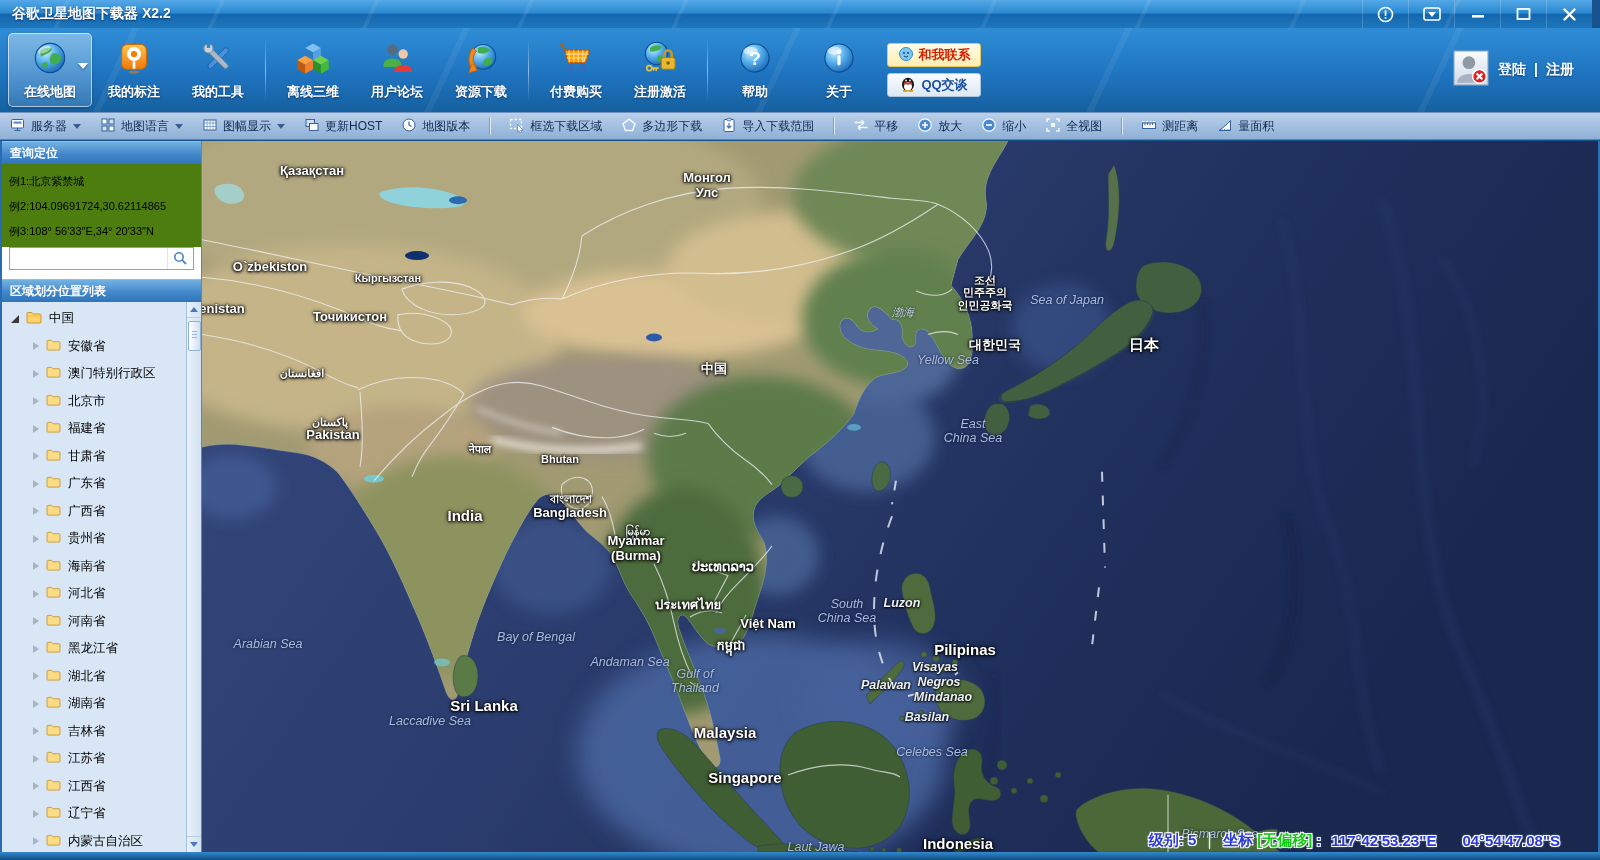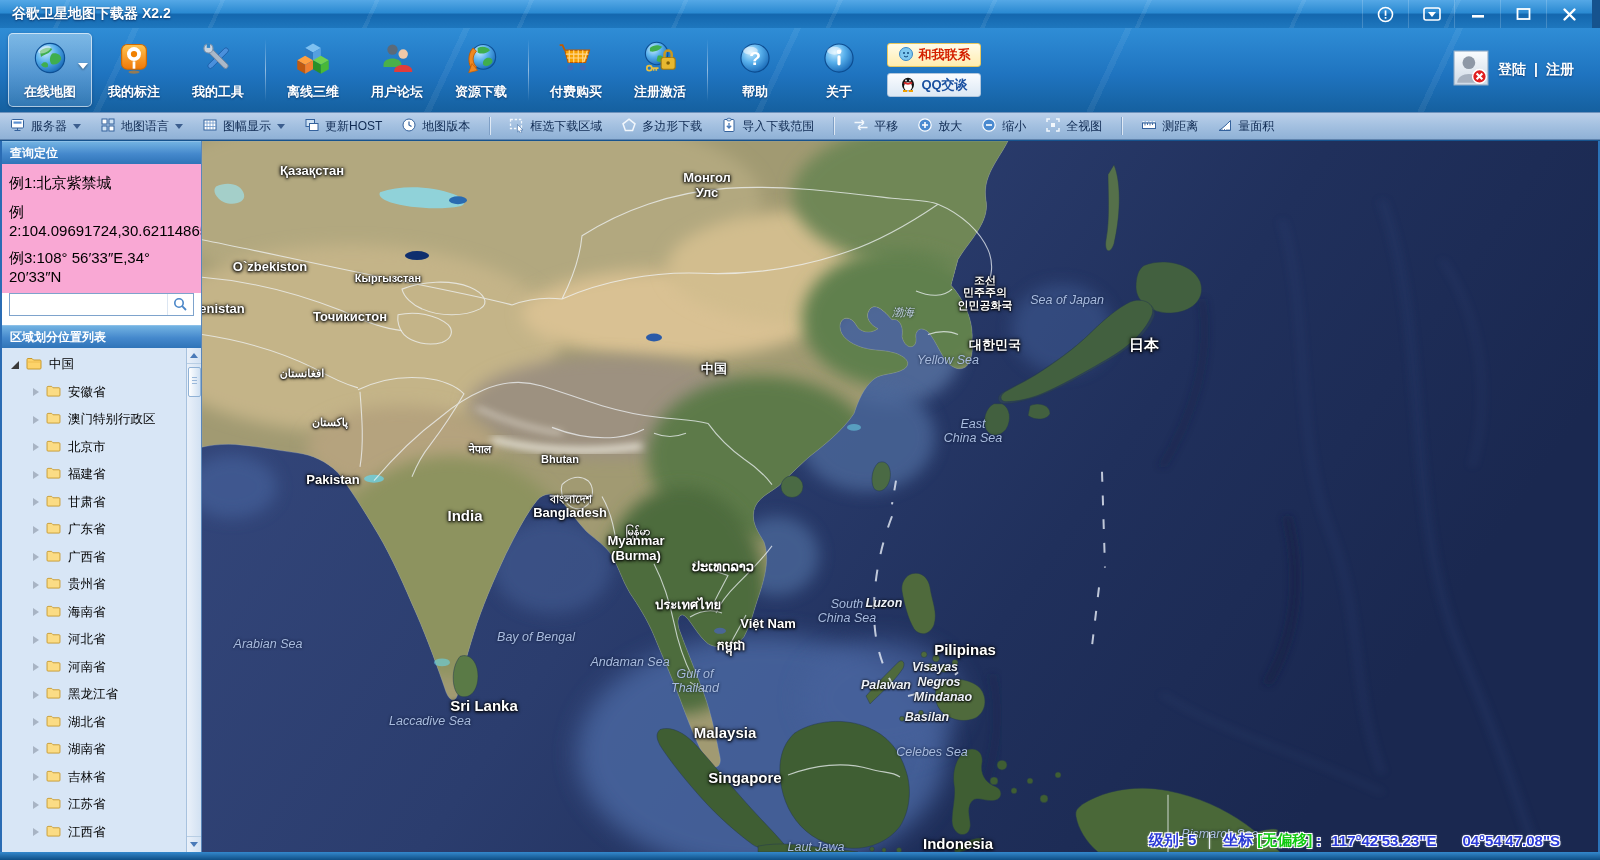--- a/index.html
+++ b/index.html
@@ -44,21 +44,21 @@
 .mt-item { display:flex; align-items:center; gap:5px; font-size:12px; color:#0f2a52; cursor:pointer; white-space:nowrap; }
 .mt-caret { width:0; height:0; border-left:4px solid transparent; border-right:4px solid transparent; border-top:5px solid #3c5e8e; margin-left:1px; }
 .mt-sep { width:1px; height:18px; background:#7e9fc6; box-shadow:1px 0 0 rgba(255,255,255,.65); }
 
 
 .sidebar { position:absolute; top:141px; left:0; width:202px; bottom:8px;
   background:#d8e6f6; border-left:2px solid #2a6cb4; border-right:1px solid #527eb0; border-right:1px solid #5a86b8;
   display:flex; flex-direction:column; overflow:hidden; }
 .side-header { height:23px; flex:none; background:linear-gradient(180deg,#72b2e2 0%,#4488cc 55%,#2f74b8 100%);
   color:#fff; font-size:12px; font-weight:bold; display:flex; align-items:center; padding:0 8px; border-top:1px solid #8cc0e8; }
-.examples { background:#f9a8d4; padding:10px 7px 8px; display:flex; flex-direction:column; gap:10px; font-size:15px; color:#000; flex:none; }
+.examples { background:#4d7c0f; padding:10px 7px 8px; display:flex; flex-direction:column; gap:10px; font-size:11px; color:#000; flex:none; }
 .search-row { background:#fff; padding:0 7px 9px; flex:none; }
 .search-box { display:flex; align-items:stretch; border:1px solid #7ea3cc; background:#fff; height:23px; }
 .search-box input { flex:1; border:none; outline:none; font-size:12px; padding:0 4px; min-width:0; }
 .search-btn { width:26px; display:flex; align-items:center; justify-content:center; cursor:pointer; border-left:1px solid #dce6f2; }
 .tree { flex:1; position:relative; background:#d8e6f6; padding:3px 15px 0 0; overflow:hidden; }
 .tree-row { height:27.5px; display:flex; align-items:center; gap:7px; padding-left:31px; font-size:12.5px; color:#000; cursor:pointer; white-space:nowrap; }
 .tree-row.root { padding-left:9px; }
 .arr-open { width:0; height:0; border-left:8px solid transparent; border-bottom:8px solid #3a3a3a; flex:none; }
 .arr-closed { width:0; height:0; border-top:4.5px solid transparent; border-bottom:4.5px solid transparent; border-left:6px solid #a8b4c4; flex:none; }
 .tree-scroll { position:absolute; right:0; top:0; bottom:0; width:15px; background:linear-gradient(90deg,#eaf1fa,#d2e1f2); border-left:1px solid #a8c2de; display:flex; flex-direction:column; align-items:center; }
@@ -772,21 +772,21 @@
 
     <span class="map-label lbl-country" style="left: 110px; top: 30px;">Қазақстан</span>
         <span class="map-label lbl-country" style="left: 505px; top: 45px;">Монгол
 Улс</span>
         <span class="map-label lbl-country" style="left: 68px; top: 126px;">O`zbekiston</span>
         <span class="map-label lbl-country-sm" style="left: 186px; top: 137px;">Кыргызстан</span>
         <span class="map-label lbl-country" style="left: 20px; top: 168px;">enistan</span>
         <span class="map-label lbl-country" style="left: 148px; top: 176px;">Точикистон</span>
         <span class="map-label lbl-country-sm" style="left: 100px; top: 232px;">افغانستان</span>
         <span class="map-label lbl-country-sm" style="left: 128px; top: 281px;">پاکستان</span>
-        <span class="map-label lbl-country" style="left: 131px; top: 294px; margin-top: 45px;">Pakistan</span>
+        <span class="map-label lbl-country" style="left: 131px; top: 294px;">Pakistan</span>
         <span class="map-label lbl-country-sm" style="left: 783px; top: 152px;">조선
 민주주의
 인민공화국</span>
         <span class="map-label lbl-sea" style="left: 865px; top: 159px;">Sea of Japan</span>
         <span class="map-label lbl-sea-sm" style="left: 701px; top: 171px;">渤海</span>
         <span class="map-label lbl-country" style="left: 793px; top: 204px;">대한민국</span>
         <span class="map-label lbl-country-lg" style="left: 917px; top: 204px;">日本</span>
         <span class="map-label lbl-sea" style="left: 746px; top: 219px;">Yellow Sea</span>
         <span class="map-label lbl-country" style="left: 512px; top: 228px;">中国</span>
         <span class="map-label lbl-sea" style="left: 771px; top: 290px;">East
@@ -797,21 +797,21 @@
         <span class="map-label lbl-country" style="left: 368px; top: 372px;">Bangladesh</span>
         <span class="map-label lbl-country-lg" style="left: 238px; top: 375px;">India</span>
         <span class="map-label lbl-country-sm" style="left: 436px; top: 390px;">မြန်မာ</span>
         <span class="map-label lbl-country" style="left: 434px; top: 408px;">Myanmar
 (Burma)</span>
         <span class="map-label lbl-country" style="left: 505px; top: 426px; padding-left: 32px;">ປະເທດລາວ</span>
         <span class="map-label lbl-country" style="left: 486px; top: 464px;">ประเทศไทย</span>
         <span class="map-label lbl-sea" style="left: 645px; top: 470px;">South
 China Sea</span>
         <span class="map-label lbl-country" style="left: 566px; top: 483px;">Việt Nam</span>
-        <span class="map-label lbl-region" style="left: 682px; top: 462px;">Luzon</span>
+        <span class="map-label lbl-region" style="left: 700px; top: 462px;">Luzon</span>
         <span class="map-label lbl-country" style="left: 529px; top: 505px;">កម្ពុជា</span>
         <span class="map-label lbl-sea" style="left: 66px; top: 503px;">Arabian Sea</span>
         <span class="map-label lbl-sea" style="left: 334px; top: 496px;">Bay of Bengal</span>
         <span class="map-label lbl-sea" style="left: 428px; top: 521px;">Andaman Sea</span>
         <span class="map-label lbl-sea" style="left: 493px; top: 540px;">Gulf of
 Thailand</span>
         <span class="map-label lbl-country-lg" style="left: 738px; top: 509px;">Pilipinas</span>
         <span class="map-label lbl-region" style="left: 733px; top: 526px;">Visayas</span>
         <span class="map-label lbl-region" style="left: 737px; top: 541px;">Negros</span>
         <span class="map-label lbl-region" style="left: 741px; top: 556px;">Mindanao</span>

